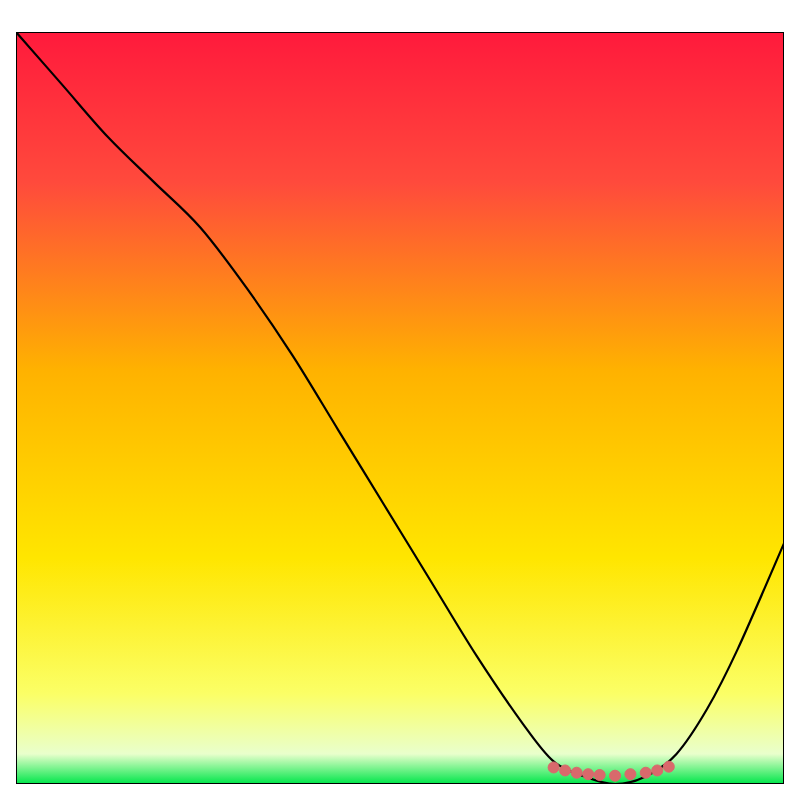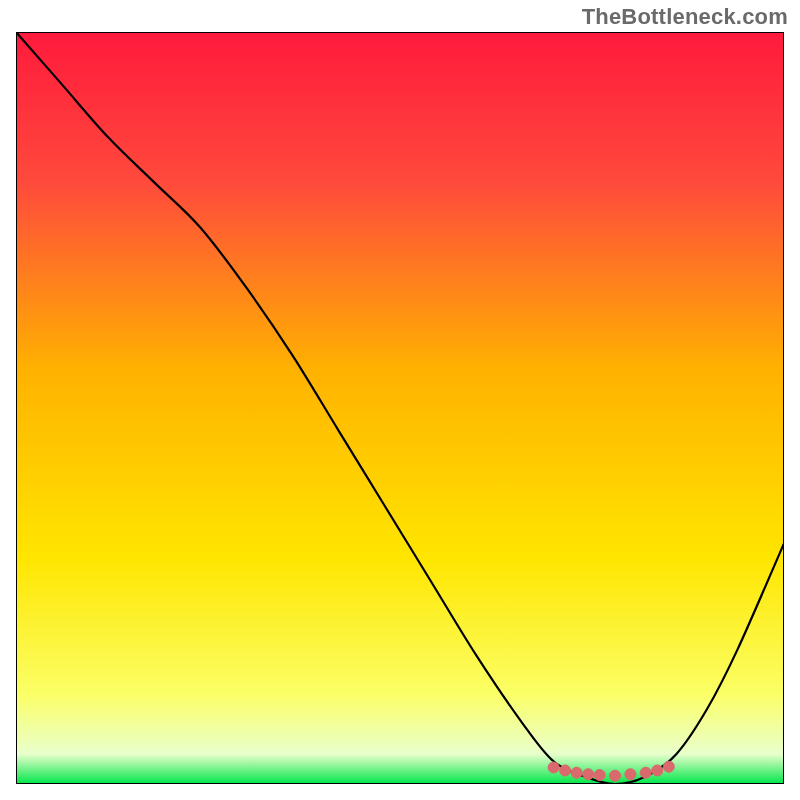--- a/index.html
+++ b/index.html
@@ -32,21 +32,20 @@
     top: 32px;
     width: 768px;
     height: 752px;
   }
   svg { display: block; }
 </style>
 </head>
 <body>
 
 <div class="frame">
-  <div class="watermark">TheBottleneck.com</div>
 
   <div class="plot-wrap">
     <svg id="chart-svg" viewBox="0 0 768 752" width="768" height="752">
       <defs>
         <linearGradient id="bg-grad" x1="0" y1="0" x2="0" y2="1">
             <stop offset="0%" stop-color="#ff1a3c"></stop>
             <stop offset="20%" stop-color="#ff4a3c"></stop>
             <stop offset="45%" stop-color="#ffb200"></stop>
             <stop offset="70%" stop-color="#ffe600"></stop>
             <stop offset="88%" stop-color="#fbff66"></stop>

